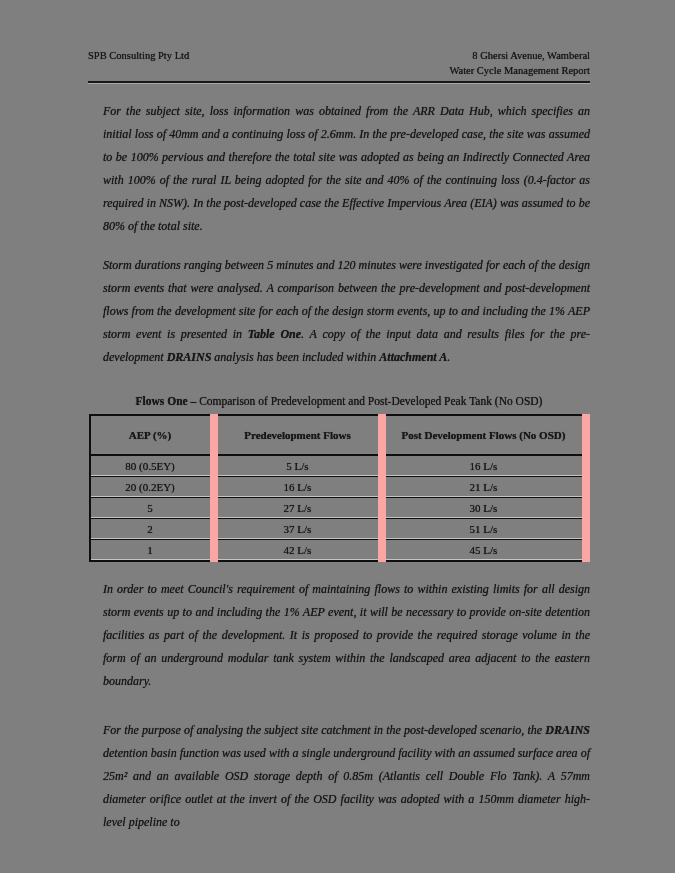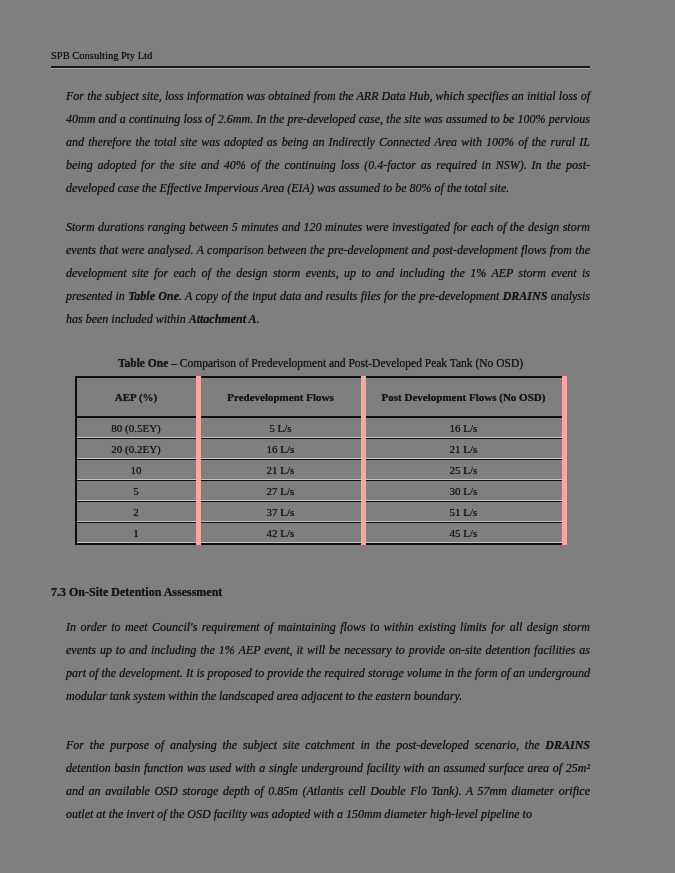--- a/index.html
+++ b/index.html
@@ -12,21 +12,21 @@
     background: #7f7f7f;
     font-family: "Liberation Serif", serif;
     color: #181818;
     overflow: hidden;
   }
   .page {
     position: relative;
     box-sizing: border-box;
     width: 675px;
     height: 873px;
-    padding: 48px 85px 0 51px;
+    padding: 48px 85px 0 88px;
     text-shadow: 0 0 0.7px rgba(10,10,10,0.85);
   }
   
   .doc-header {
     display: flex;
     justify-content: space-between;
     align-items: flex-start;
     font-size: 10.5px;
     line-height: 15px;
   }
@@ -53,21 +53,21 @@
     font-size: 11.5px;
   }
   
   table.flows-table {
     border-collapse: collapse;
     margin: 0 auto;
     border: 2px solid #0e0e0e;
   }
   table.flows-table th, table.flows-table td {
     border-left: 2px solid #0e0e0e;
-    border-right: 5px solid #fca5a5;
+    border-right: 8px solid #fca5a5;
     text-align: center;
     vertical-align: middle;
   }
   table.flows-table th {
     font-size: 11px;
     font-weight: bold;
     padding: 13px 8px;
     border-bottom: 2px solid #0e0e0e;
   }
   table.flows-table td {
@@ -105,28 +105,32 @@
     margin-top: 4px;
   }
 </style>
 </head>
 <body style="background: rgb(127, 127, 127);">
 
 <div class="page">
 
   <div class="doc-header">
     <div class="company">SPB Consulting Pty Ltd</div>
+    <div class="project">
+      <div>8 Ghersi Avenue, Wamberal</div>
+      <div>Water Cycle Management Report</div>
+    </div>
   </div>
   <div class="header-rule"></div>
 
   <p class="para">For the subject site, loss information was obtained from the ARR Data Hub, which specifies an initial loss of 40mm and a continuing loss of 2.6mm. In the pre-developed case, the site was assumed to be 100% pervious and therefore the total site was adopted as being an Indirectly Connected Area with 100% of the rural IL being adopted for the site and 40% of the continuing loss (0.4-factor as required in NSW). In the post-developed case the Effective Impervious Area (EIA) was assumed to be 80% of the total site.</p>
 
   <p class="para"><span>Storm durations ranging between 5 minutes and 120 minutes were investigated for each of the design storm events that were analysed. A comparison between the pre-development and post-development flows from the development site for each of the design storm events, up to and including the 1% AEP storm event is presented in </span><b>Table One</b><span>. A copy of the input data and results files for the pre-development </span><b>DRAINS</b><span> analysis has been included within </span><b>Attachment A</b><span>.</span></p>
 
-  <div class="table-caption"><b>Table One – </b><span>Comparison of Predevelopment and Post-Developed Peak Tank (No OSD)</span></div>
+  <div class="table-caption"><b>Flows One – </b><span>Comparison of Predevelopment and Post-Developed Peak Tank (No OSD)</span></div>
 
   <table class="flows-table">
     <thead>
       <tr>
         <th class="col-aep">AEP (%)</th>
         <th class="col-pre">Predevelopment Flows</th>
         <th class="col-post">Post Development Flows (No OSD)</th>
       </tr>
     </thead>
     <tbody>
@@ -134,42 +138,36 @@
         <td>80 (0.5EY)</td>
         <td>5 L/s</td>
         <td>16 L/s</td>
       </tr>
       <tr>
         <td>20 (0.2EY)</td>
         <td>16 L/s</td>
         <td>21 L/s</td>
       </tr>
       <tr>
-        <td>10</td>
-        <td>21 L/s</td>
-        <td>25 L/s</td>
-      </tr>
-      <tr>
         <td>5</td>
         <td>27 L/s</td>
         <td>30 L/s</td>
       </tr>
       <tr>
         <td>2</td>
         <td>37 L/s</td>
         <td>51 L/s</td>
       </tr>
       <tr>
         <td>1</td>
         <td>42 L/s</td>
         <td>45 L/s</td>
       </tr>
     </tbody>
   </table>
 
-  <h2 class="section-heading">7.3 On-Site Detention Assessment</h2>
 
   <p class="para">In order to meet Council's requirement of maintaining flows to within existing limits for all design storm events up to and including the 1% AEP event, it will be necessary to provide on-site detention facilities as part of the development. It is proposed to provide the required storage volume in the form of an underground modular tank system within the landscaped area adjacent to the eastern boundary.</p>
 
   <p class="para para-gap"><span>For the purpose of analysing the subject site catchment in the post-developed scenario, the </span><b>DRAINS</b><span> detention basin function was used with a single underground facility with an assumed surface area of 25m² and an available OSD storage depth of 0.85m (Atlantis cell Double Flo Tank). A 57mm diameter orifice outlet at the invert of the OSD facility was adopted with a 150mm diameter high-level pipeline to</span></p>
 
 
 </div>
 
 </body></html>

